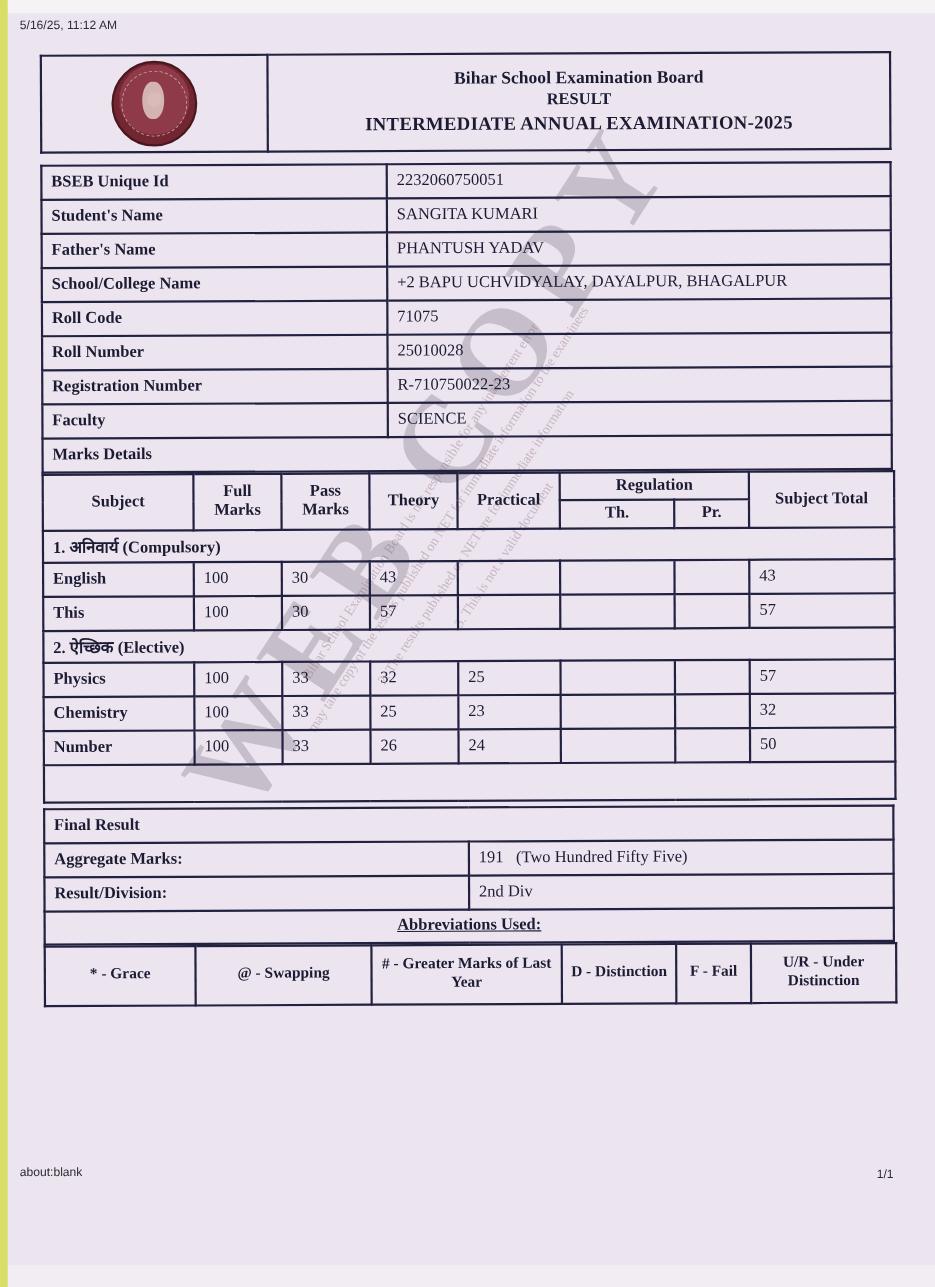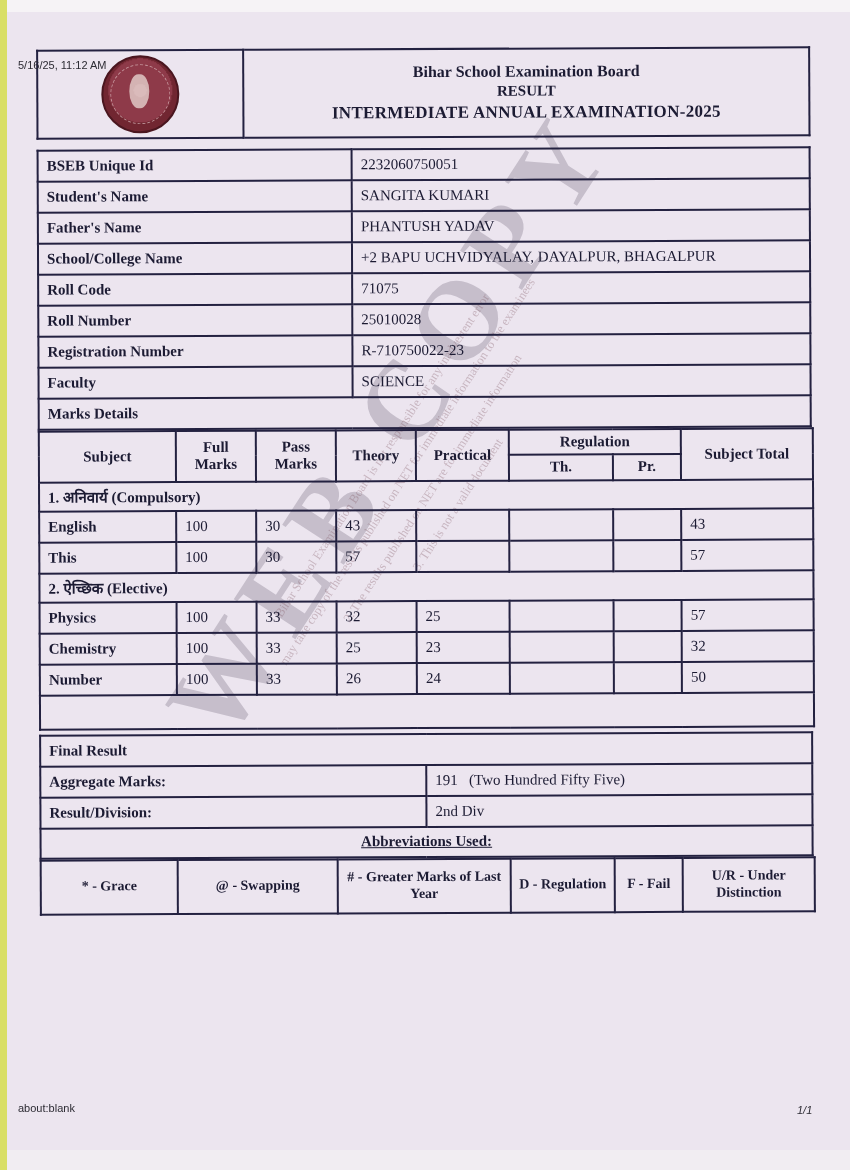--- a/index.html
+++ b/index.html
@@ -9,25 +9,25 @@
     font-family:"Liberation Serif", serif;
     color:#1c1b33;
   }
   
   .edge-strip{position:absolute;left:0;top:0;width:7px;height:1170px;background:#d9df66;z-index:5;}
   .top-strip{position:absolute;left:0;top:0;width:850px;height:12px;background:#f6f3f6;z-index:4;}
   .bottom-strip{position:absolute;left:0;top:1150px;width:850px;height:20px;background:#f1edf2;z-index:4;}
 
   .print-meta{
     position:absolute;font-family:"Liberation Sans", sans-serif;
-    font-size:11px;color:#2c2b33;z-index:20;margin-top:42px;
+    font-size:11px;color:#2c2b33;z-index:20;
   }
   #ts{left:18px;top:17px;}
   #footer-left{left:18px;top:1060px;}
-  #footer-right{left:797px;top:1062px;font-style:italic;}
+  #footer-right{left:797px;top:1062px;}
 
   .doc{position:absolute;left:38px;top:48px;width:774px;z-index:10;transform:rotate(-0.25deg);}
 
   table{border-collapse:collapse;width:774px;table-layout:fixed;}
   td,th{border:2px solid #232140;padding:4px 8px;font-size:15px;vertical-align:middle;background:transparent;}
   .lbl{font-weight:bold;width:296px;}
   .val{font-weight:normal;}
   .center{text-align:left;}
   .bold{font-weight:bold;}
 
@@ -276,21 +276,21 @@
         <col style="width:173px">
       <col style="width:104px">
         <col style="width:68px">
         <col style="width:132px">
     </colgroup>
     <tbody>
         <tr>
       <td>* - Grace</td>
       <td>@ - Swapping</td>
       <td># - Greater Marks of Last Year</td>
-      <td>D - Regulation</td>
+      <td>D - Distinction</td>
       <td>F - Fail</td>
       <td>U/R - Under Distinction</td>
     </tr>
   </tbody>
     </table>
 
 </div>
 
 <div class="print-meta" id="footer-left">about:blank</div>
 <div class="print-meta" id="footer-right">1/1</div>

